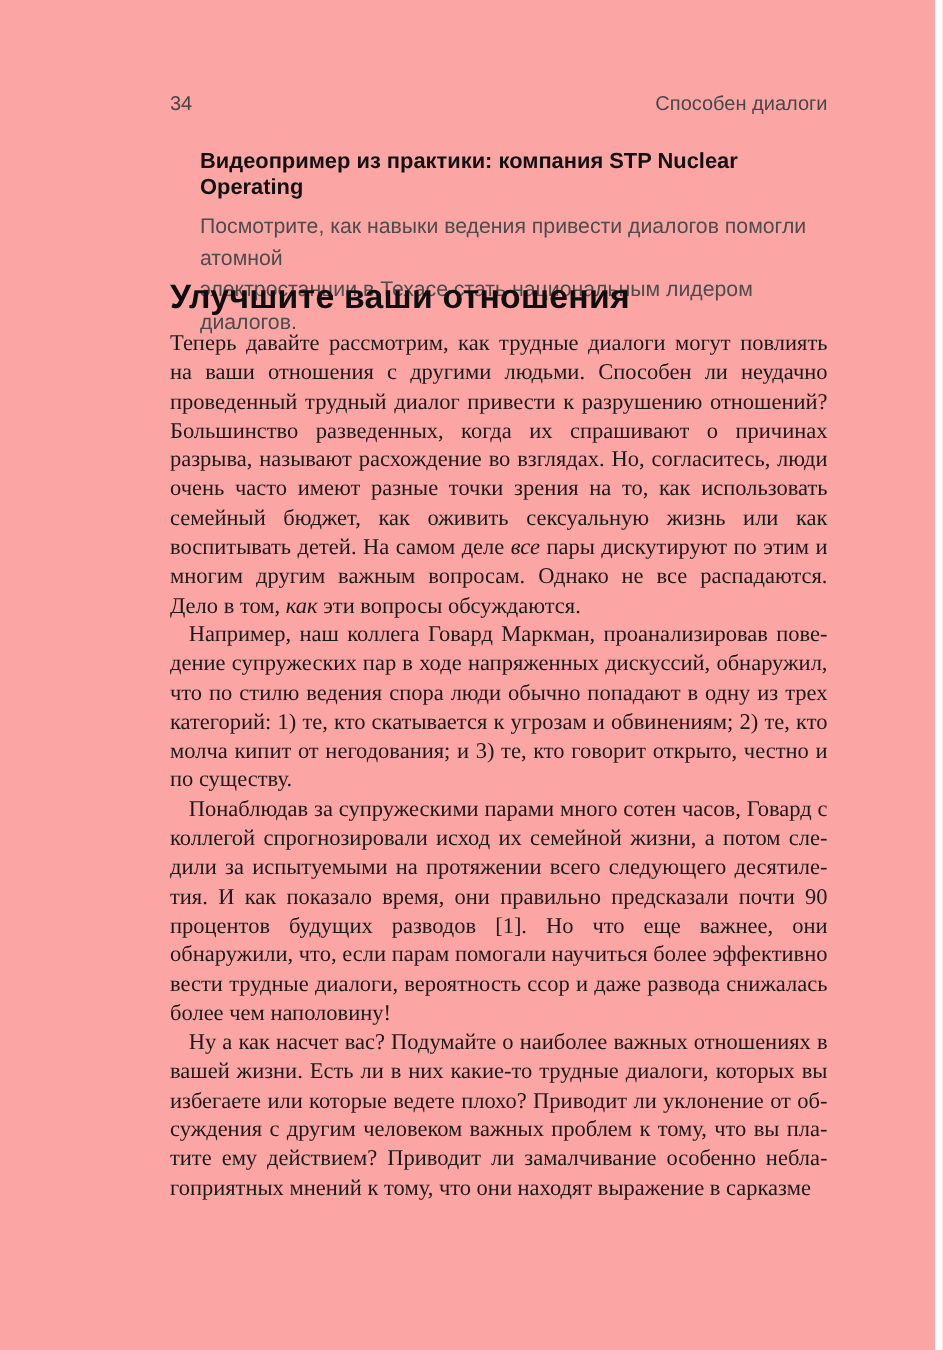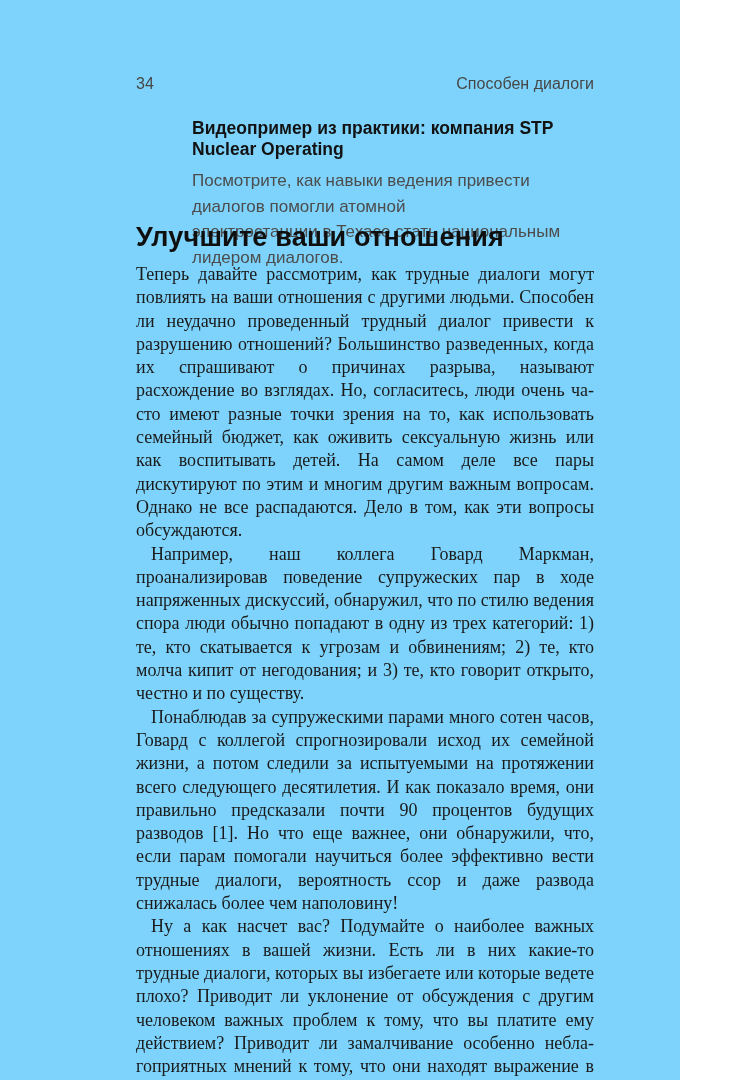--- a/index.html
+++ b/index.html
@@ -2,23 +2,23 @@
 <html lang="ru"><head>
 <meta charset="utf-8">
 <style>
   html, body {
     margin: 0;
     padding: 0;
     background: #ffffff;
   }
   .page {
     position: relative;
-    width: 680px;
+    width: 748px;
     height: 1080px;
-    background: #7dd3fc;
+    background: #fca5a5;
     overflow: hidden;
     font-family: "Liberation Sans", sans-serif;
   }
   
   .page-header {
     position: absolute;
     left: 136px;
     right: 86px;
     top: 75px;
     display: flex;
@@ -27,21 +27,20 @@
     font-size: 16px;
     line-height: 18px;
     color: #474747;
   }
   
   .callout {
     position: absolute;
     left: 160px;
     right: 89px;
     top: 118px;
-    margin-left: 32px;
   }
   .callout-title {
     font-size: 17.5px;
     font-weight: bold;
     color: #121212;
     line-height: 21px;
     margin: 0 0 8px 0;
   }
   .callout-body {
     font-size: 17px;
@@ -76,20 +75,21 @@
     -webkit-hyphens: manual;
   }
   .body-text p {
     margin: 0;
     text-indent: 15px;
   }
   .body-text p.no-indent {
     text-indent: 0;
   }
   .body-text .italic {
+    font-style: italic;
   }
 </style>
 </head>
 <body>
 
 <div class="page">
 
   <div class="page-header">
     <span>34</span>
     <span>Способен диалоги</span>

